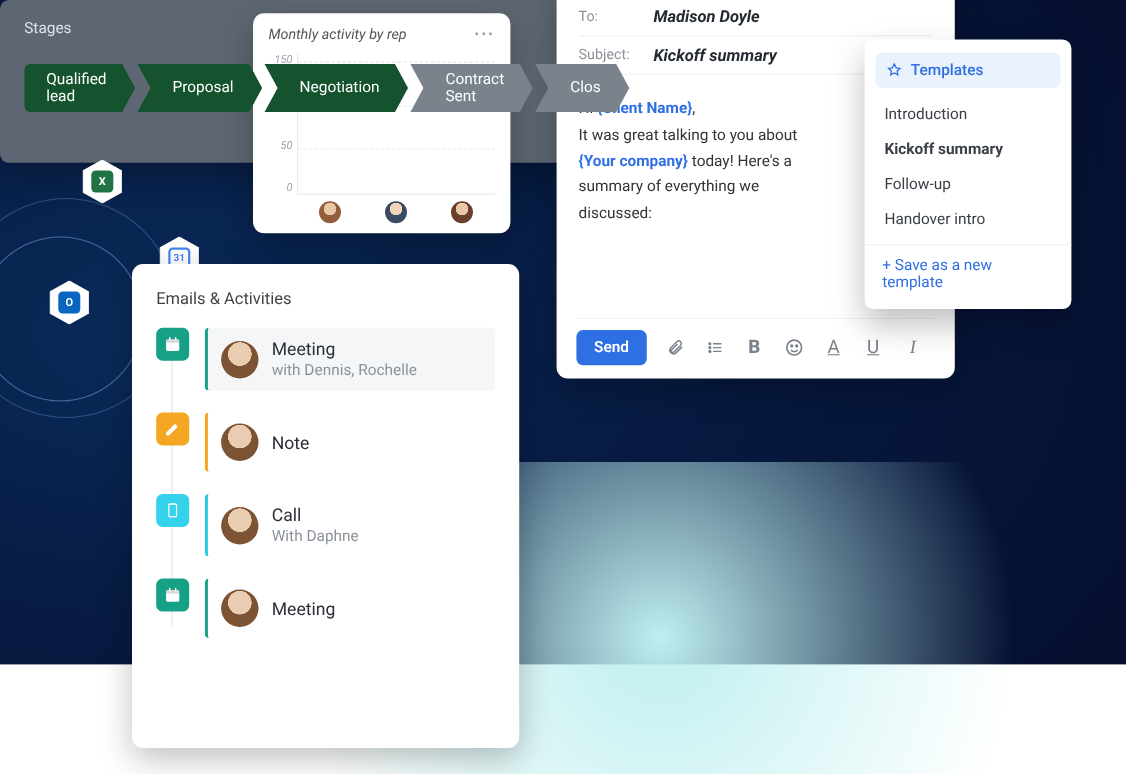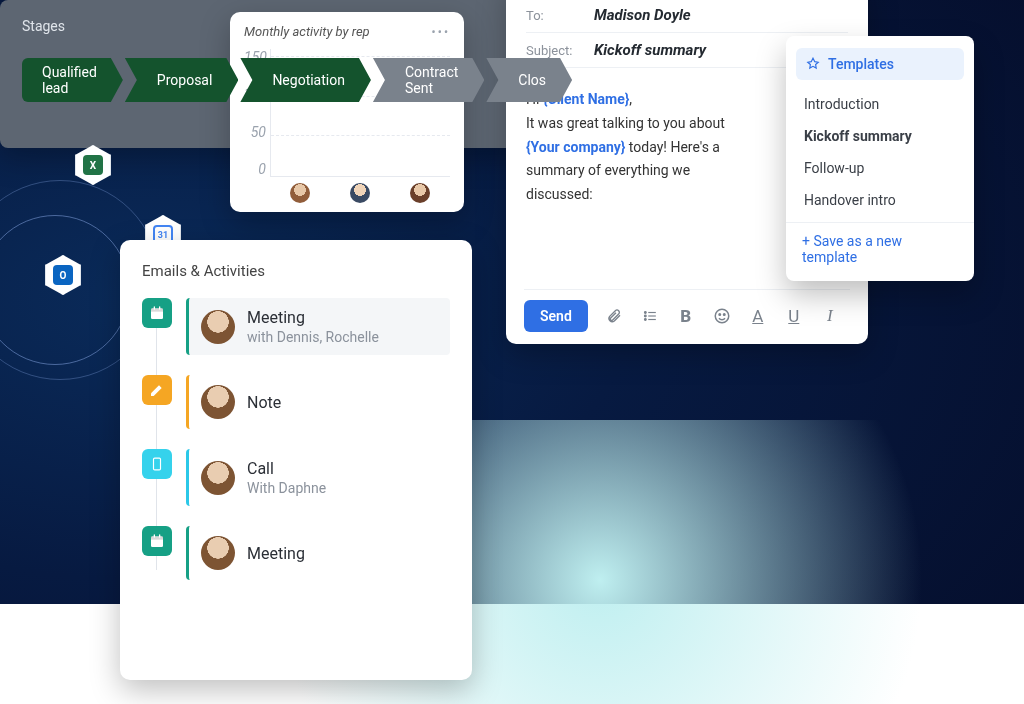--- a/index.html
+++ b/index.html
@@ -20,21 +20,21 @@
   .miniicon.excel{background:#217346;}
   .miniicon.cal{background:#fff; border:2px solid #4285f4; color:#4284f4; font-size:9px;}
   .miniicon.outlook{background:#0a65c1;}
 
   
   .card { position:absolute; background:#fff; border-radius:10px; box-shadow:0 10px 30px rgba(0,0,0,0.25); }
   .chart-card { left:230px; top:12px; width:234px; height:200px; padding:12px 14px;font-style:italic; }
   .chart-title-row{ display:flex; justify-content:space-between; align-items:center; color:#555; font-size:13px;}
   .dots { letter-spacing:2px; color:#9aa2ad; cursor:pointer;}
   .chart-body{ position:relative; margin-top:10px; height:128px; display:flex; }
-  .ylabels{ display:flex; flex-direction:column; justify-content:space-between; font-size:14px; color:#9aa2ad; width:26px; text-align:right; padding-right:4px;}
+  .ylabels{ display:flex; flex-direction:column; justify-content:space-between; font-size:10px; color:#9aa2ad; width:26px; text-align:right; padding-right:4px;}
   .plot{ flex:1; position:relative; border-left:1px solid #e6e9ef; border-bottom:1px solid #e6e9ef;}
   .gridline{position:absolute; left:0; right:0; border-top:1px dashed #e6e9ef;}
   .bars{position:absolute; inset:0; display:flex; align-items:flex-end; justify-content:space-around; padding:0 6px;}
   .bar{ width:40px; display:flex; flex-direction:column; justify-content:flex-end;}
   .avatars-row{ display:flex; justify-content:space-around; margin-top:6px; padding-left:26px;}
   .mini-av{ width:20px; height:20px; border-radius:50%; background:#d8dde5; background-size:cover;}
 
   
   .act-card { left:120px; top:240px; width:352px; height:440px; padding:22px 22px 8px 22px;}
   .act-title { font-size:15px; color:#444; margin-bottom:18px;}

